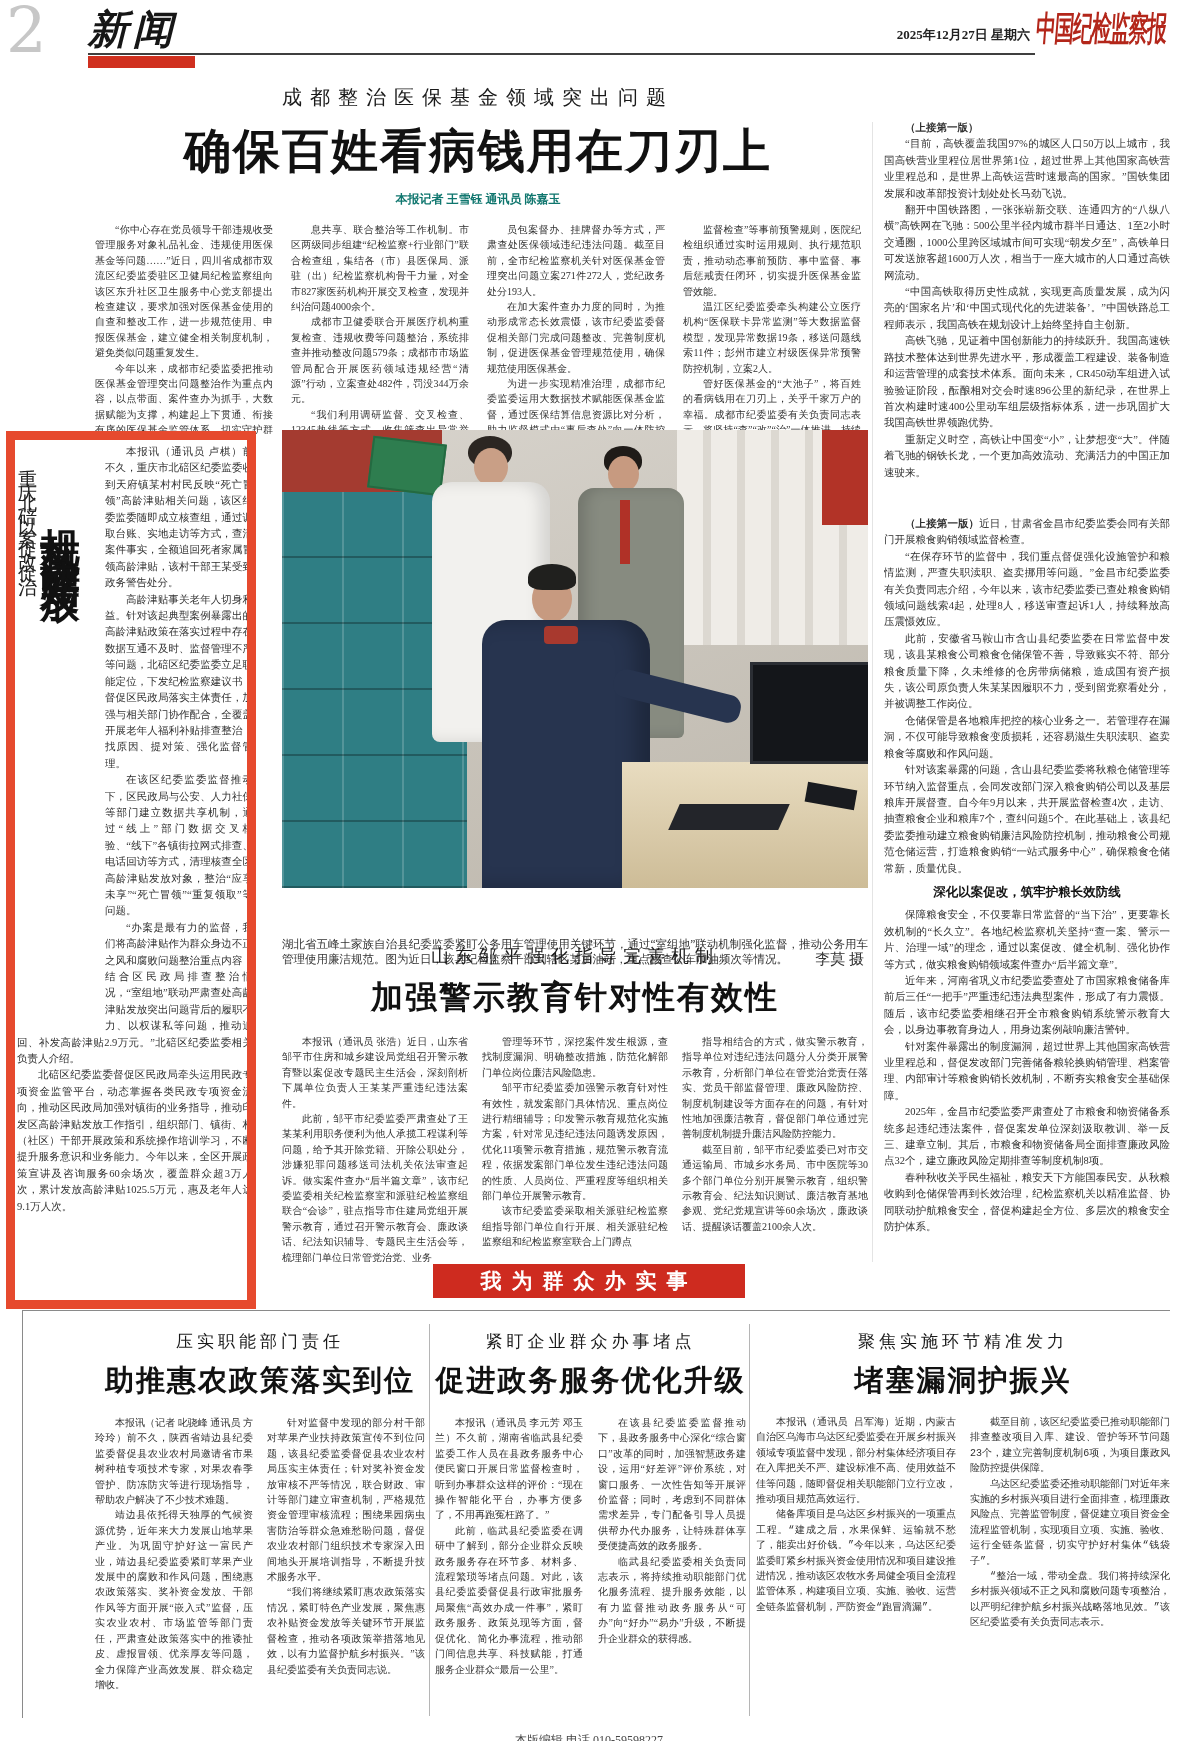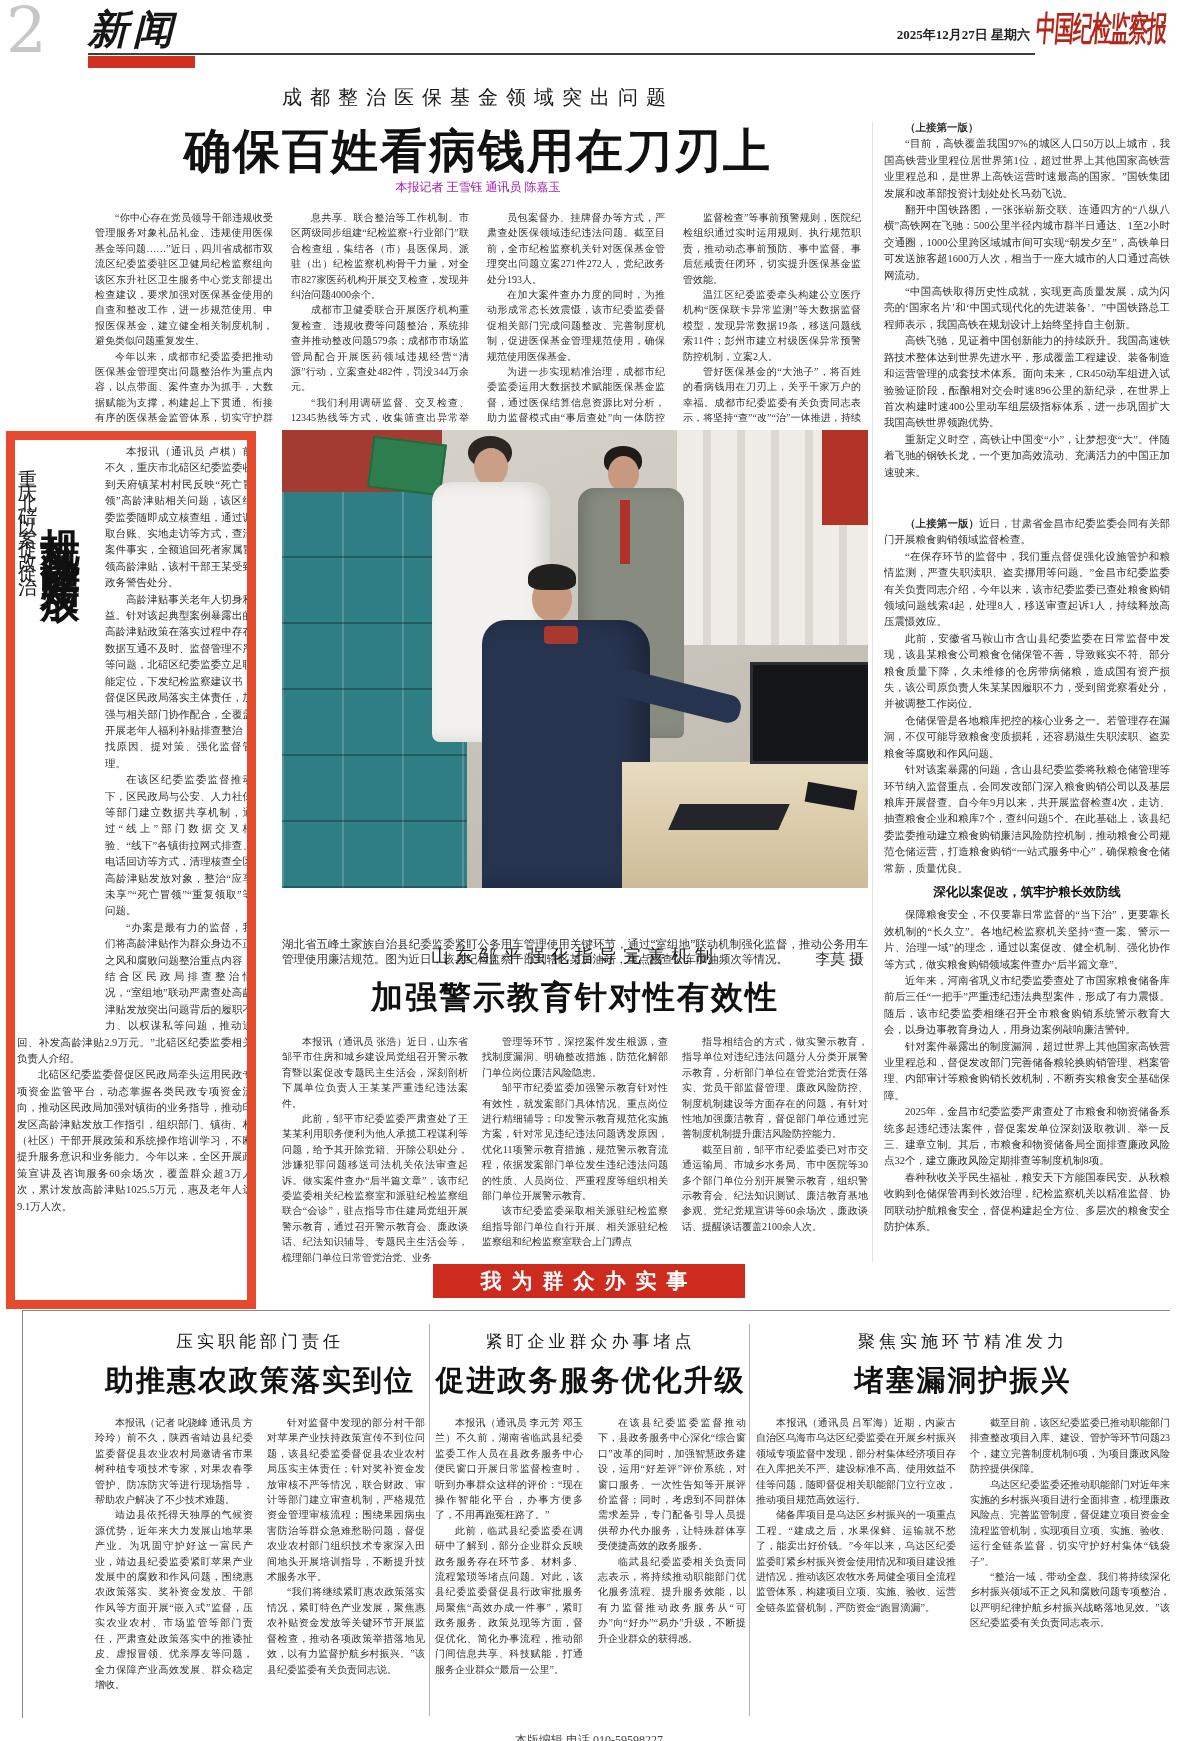--- a/index.html
+++ b/index.html
@@ -19,21 +19,21 @@
   .body-10{font-size:10px;line-height:15.4px;text-align:justify;color:#303030;}
   .body-105{font-size:10.5px;line-height:16.4px;text-align:justify;color:#303030;}
   .para{margin:0;text-indent:2em;}
   .cols{display:flex;justify-content:space-between;overflow:hidden;}
   .col{overflow:hidden;}
   .k-center{text-align:center;}
   
   #chengdu{left:95px;top:84px;width:766px;}
   #chengdu .kicker{font-size:20px;letter-spacing:8px;color:#1a1a1a;}
   #chengdu .headline{font-size:47px;font-weight:700;letter-spacing:2px;color:#111;margin-top:12px;line-height:56px;}
-  #chengdu .byline{font-size:12px;font-weight:400;color:#a21caf;}
+  #chengdu .byline{font-size:12px;font-weight:700;margin-top:12px;color:#0f766e;}
   #chengdu .cols{margin-top:14px;height:212px;}
   #chengdu .col{width:178px;}
   
   #beibei-box{left:6px;top:431px;width:250px;height:878px;border:9px solid #e64a2e;box-sizing:border-box;z-index:30;pointer-events:none;}
   #beibei{left:17px;top:444px;width:236px;height:856px;overflow:hidden;}
   #beibei .vhead{float:left;width:88px;height:580px;position:relative;}
   #beibei .vkicker{position:absolute;left:2px;top:10px;writing-mode:vertical-rl;font-size:19px;letter-spacing:12px;color:#222;}
   #beibei .vheadline{position:absolute;left:34px;top:52px;writing-mode:vertical-rl;font-size:40px;font-weight:700;letter-spacing:8px;color:#111;}
   
   #photo{left:282px;top:430px;width:586px;height:458px;overflow:hidden;background:linear-gradient(160deg,#d8d4cd,#bcb6ab);}
@@ -57,21 +57,21 @@
           display:flex;align-items:center;justify-content:center;font-size:21px;font-weight:700;letter-spacing:10px;}
   #sec-rule{left:22px;top:1310px;width:1148px;height:1px;background:#8a8a8a;}
   #sec-vrule-left{left:22px;top:1310px;width:1px;height:408px;background:#8a8a8a;}
   .b-vrule{width:1px;height:392px;background:#b5b5b5;top:1324px;}
   #b-vrule1{left:429px;} #b-vrule2{left:749px;}
   .b-article .kicker{font-size:17px;letter-spacing:4px;color:#1a1a1a;}
   .b-article .headline{font-size:29px;font-weight:700;letter-spacing:2px;color:#111;margin-top:8px;}
   .b-article .cols{margin-top:14px;height:292px;}
   #bott1{left:95px;top:1330px;width:330px;} #bott1 .col{width:158px;}
   #bott2{left:435px;top:1330px;width:311px;} #bott2 .col{width:148px;}
-  #bott3{left:756px;top:1330px;width:414px;} #bott3 .col{width:200px;}
+  #bott3{left:756px;top:1330px;width:414px;font-family:Liberation Mono, monospace;} #bott3 .col{width:200px;}
   #footer{left:280px;top:1732px;width:618px;text-align:center;font-size:12px;color:#444;}
 </style>
 </head>
 <body>
 
 <div id="page">
 
   <div class="abs" id="pagenum">2</div>
   <div class="abs" id="section-title">新闻</div>
   <div class="abs" id="head-rule"></div>

